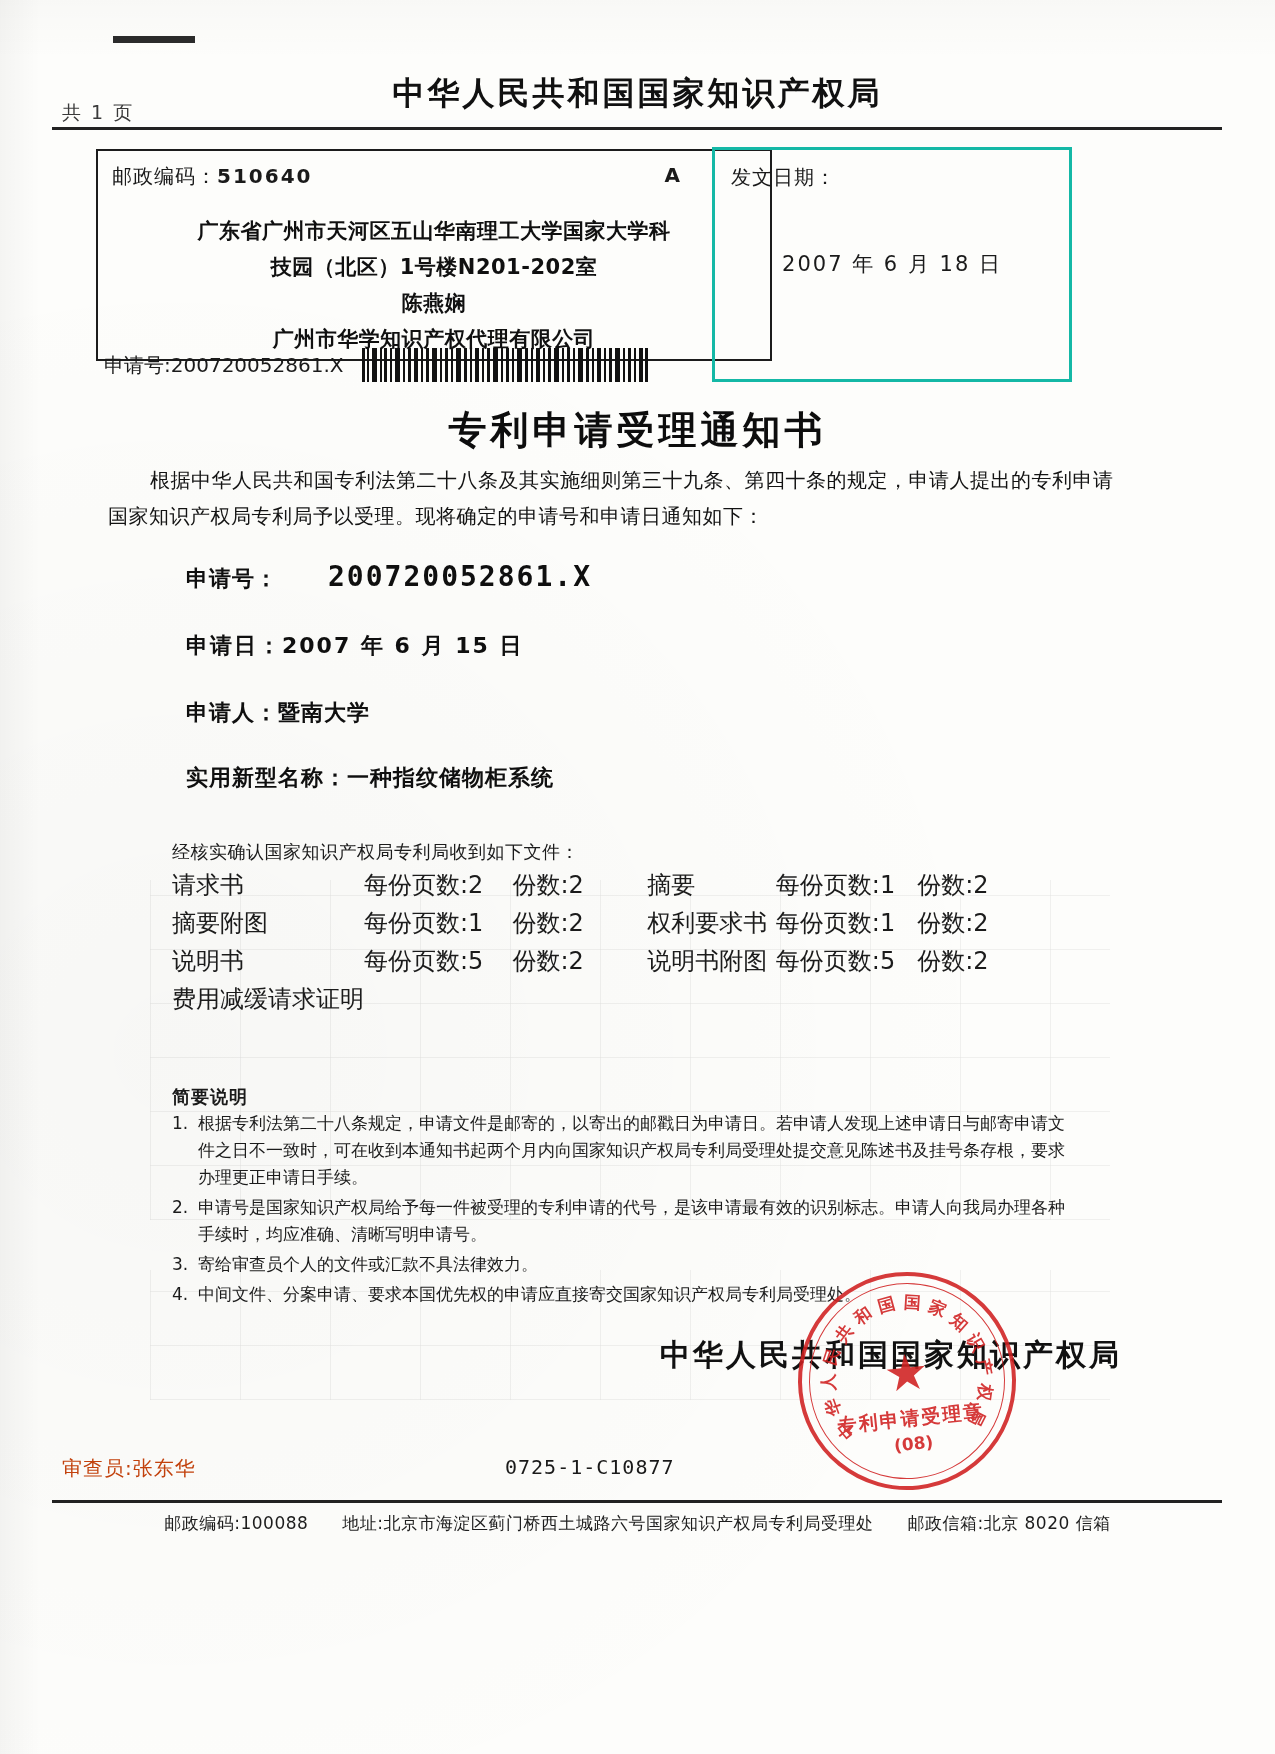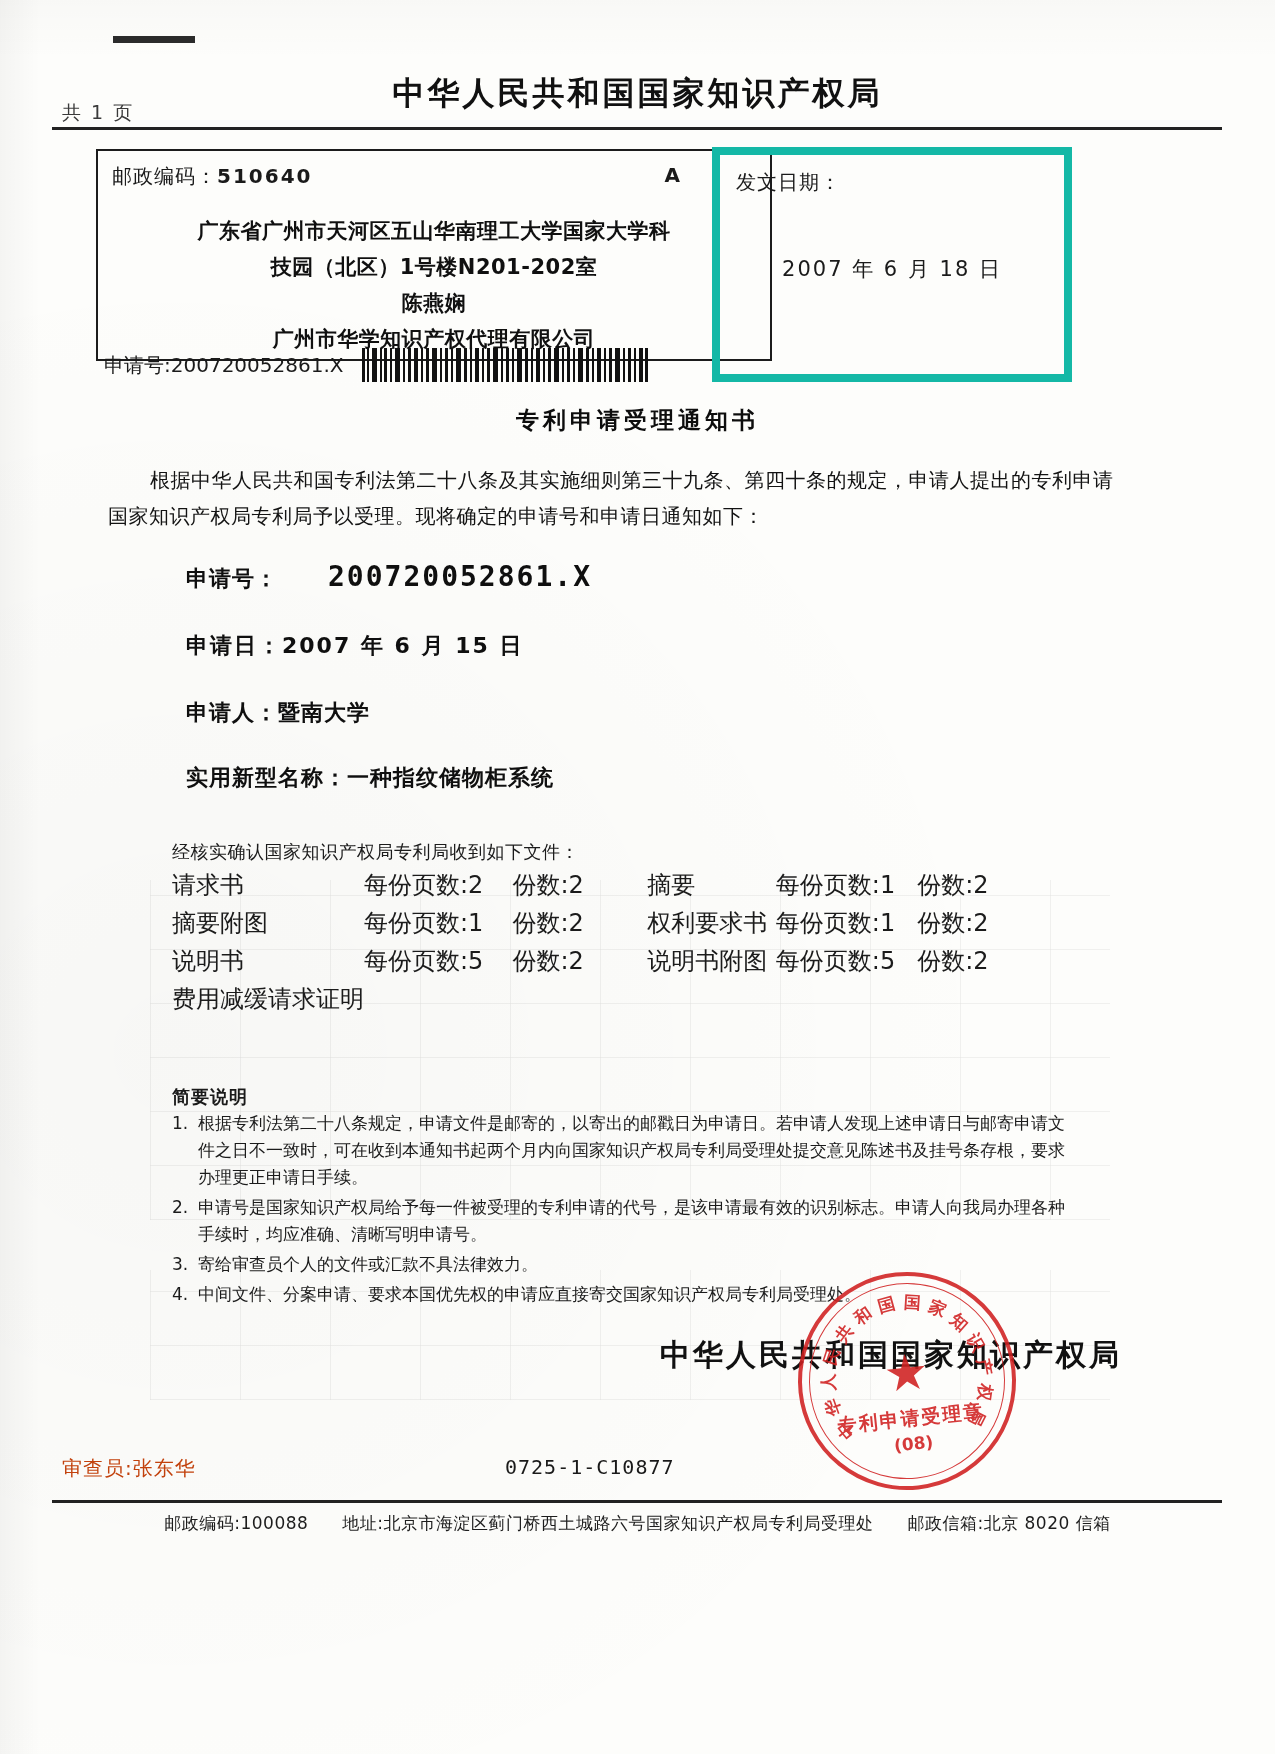--- a/index.html
+++ b/index.html
@@ -149,21 +149,21 @@
     height: 34px;
   }
 
   
   .date-box {
     position: absolute;
     left: 712px;
     top: 147px;
     width: 360px;
     height: 235px;
-    border: 8px solid #14b8a6;
+    border: 3px solid #14b8a6;
     box-sizing: border-box;
   }
   .date-label {
     position: absolute;
     left: 16px;
     top: 14px;
     font-size: 20px;
     letter-spacing: 1px;
   }
   .date-value {
@@ -175,21 +175,21 @@
     font-size: 21px;
     letter-spacing: 2px;
   }
 
   .doc-title {
     position: absolute;
     left: 0;
     right: 0;
     top: 405px;
     text-align: center;
-    font-size: 23px;
+    font-size: 38px;
     font-weight: bold;
     letter-spacing: 4px;
     color: #0d0d0d;
   }
 
   .para {
     position: absolute;
     left: 108px;
     top: 462px;
     width: 1010px;

